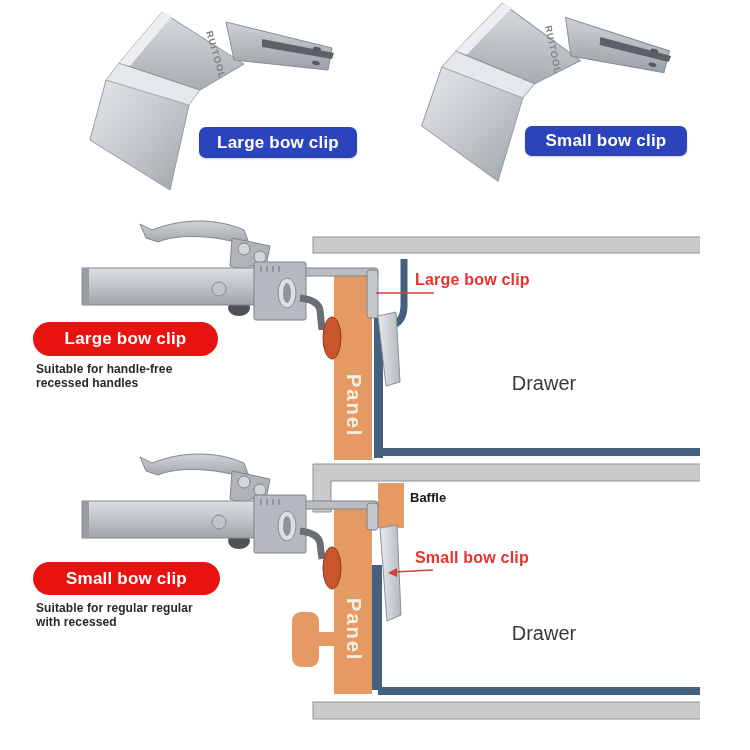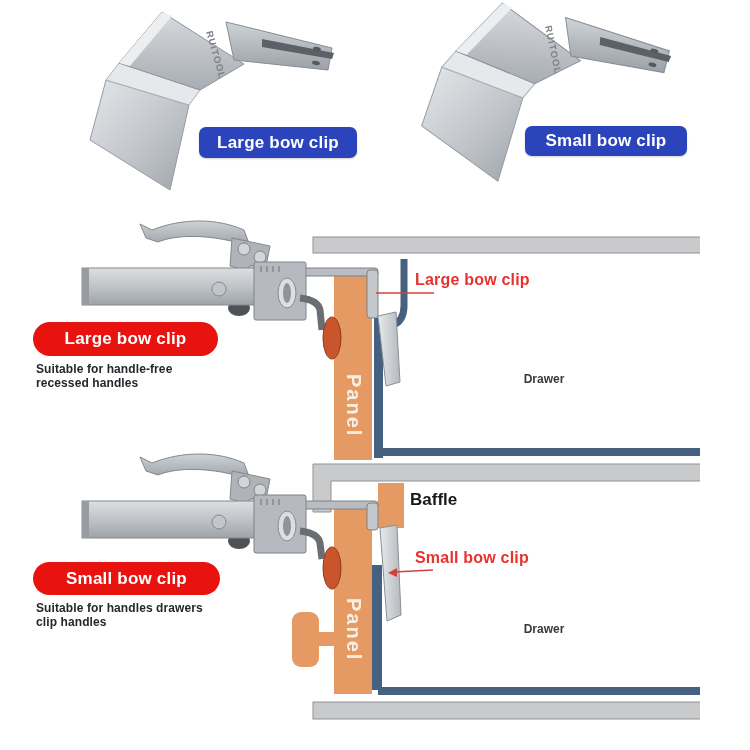--- a/index.html
+++ b/index.html
@@ -17,22 +17,22 @@
     color:#ffffff;font-weight:700;font-size:17px;letter-spacing:.2px;
   }
   .pill.blue{background:#2b44bb;border-radius:7px;box-shadow:0 1px 2px rgba(0,0,0,.18);}
   .pill.red{background:#e8120f;border-radius:18px;}
   .desc{
     font-size:12px;font-weight:600;color:#26262c;line-height:1.18;letter-spacing:.1px;
   }
   .callout-red{
     font-size:16px;font-weight:700;color:#e8322e;letter-spacing:.2px;white-space:nowrap;
   }
-  .plain-label{font-size:12px;font-weight:700;color:#38383f;white-space:nowrap;}
-  .baffle-label{font-size:17px;font-weight:700;color:#17171c;white-space:nowrap;}
+  .plain-label{font-size:20px;font-weight:400;color:#38383f;white-space:nowrap;}
+  .baffle-label{font-size:13px;font-weight:700;color:#17171c;white-space:nowrap;}
   .panel-label{
     display:flex;align-items:center;justify-content:center;
     writing-mode:vertical-rl;text-orientation:mixed;
     color:#f8efe4;font-size:20px;font-weight:700;letter-spacing:2px;white-space:nowrap;
   }
 </style>
 </head>
 <body>
 
 <div class="canvas">
@@ -163,21 +163,21 @@
     <div>recessed handles</div>
   </div>
   <div class="overlay callout-red" style="left:415px;top:271px;">Large bow clip</div>
   <div class="overlay panel-label" style="left:337px;top:352px;width:32px;height:108px;">Panel</div>
   <div class="overlay plain-label" style="left:504px;top:372px;width:80px;text-align:center;">Drawer</div>
 
   <div class="overlay pill red" style="left:33px;top:562px;width:187px;height:33px;">
     <span>Small bow clip</span>
   </div>
   <div class="overlay desc" style="left:36px;top:601px;">
-    <div>Suitable for handles drawers</div>
-    <div>clip handles</div>
+    <div>Suitable for regular regular</div>
+    <div>with recessed</div>
   </div>
   <div class="overlay baffle-label" style="left:410px;top:490px;">Baffle</div>
   <div class="overlay callout-red" style="left:415px;top:549px;">Small bow clip</div>
   <div class="overlay panel-label" style="left:337px;top:580px;width:32px;height:100px;">Panel</div>
   <div class="overlay plain-label" style="left:504px;top:622px;width:80px;text-align:center;">Drawer</div>
 
 </div>
 
 </body></html>

